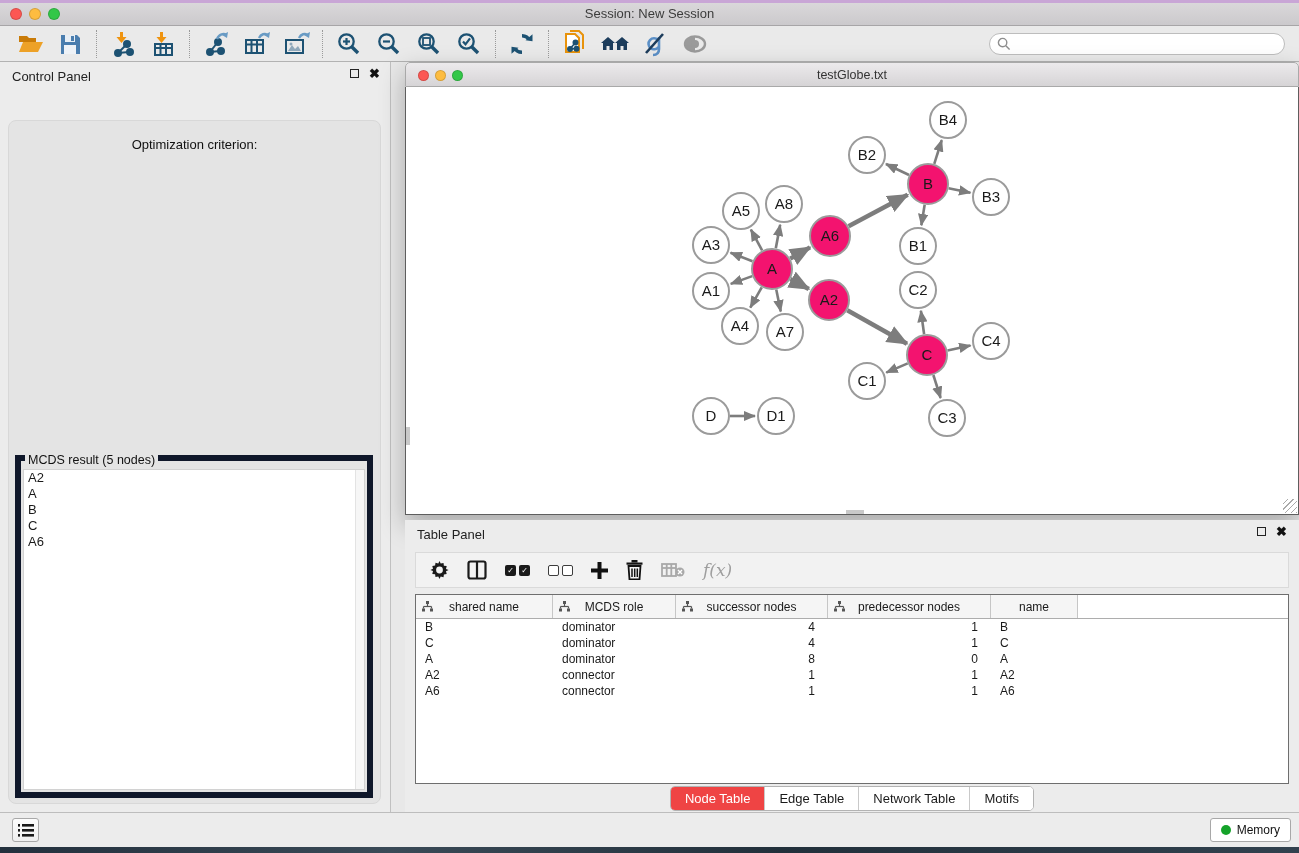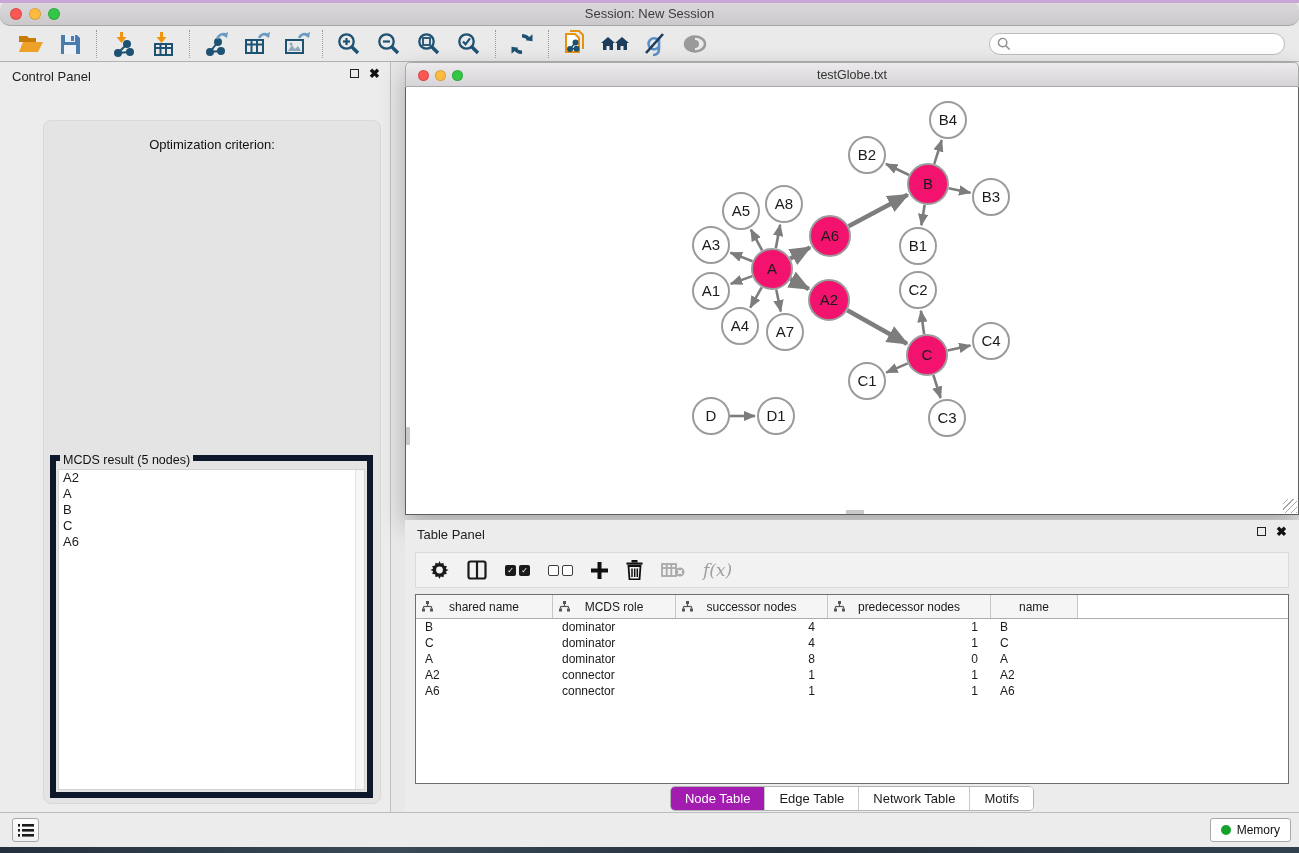--- a/index.html
+++ b/index.html
@@ -1,21 +1,21 @@
 <!DOCTYPE html>
 <html><head>
 <meta charset="utf-8">
 <style>
   * { margin:0; padding:0; box-sizing:border-box; }
   html,body { width:1299px; height:853px; }
   body { position:relative; font-family:"Liberation Sans", sans-serif; background:#e8e8e8; overflow:hidden; color:#1a1a1a; }
 
   
   #titlebar { position:absolute; top:0; left:0; right:0; height:26px;
-    background:linear-gradient(#dcdadc,#cbc9cc); border-bottom:1px solid #a7a5a7;border-radius:10px; }
+    background:linear-gradient(#dcdadc,#cbc9cc); border-bottom:1px solid #a7a5a7; }
   #titlebar .accent { position:absolute; top:0; left:0; right:0; height:3px; background:#c9a6d6; }
   .tl { position:absolute; top:8px; width:12px; height:12px; border-radius:50%; border:1px solid rgba(0,0,0,.15); }
   #titlebar .tl.red{left:10px;background:#fc5753}#titlebar .tl.yellow{left:29px;background:#fdbc40}#titlebar .tl.green{left:48px;background:#33c748}
   #main-title { text-align:center; line-height:24px; padding-top:2px; font-size:13px; color:#3c3c3c; }
 
   
   #toolbar { position:absolute; top:26px; left:0; right:0; height:36px; background:#eaeaea;
     border-bottom:1px solid #b2b2b2; display:flex; align-items:center; padding:0 10px; }
   .tbtn { width:40px; height:30px; display:flex; align-items:center; justify-content:center; }
   .tsep { border-left:1px dotted #9a9a9a; height:28px; margin:0 6px; }
@@ -31,21 +31,21 @@
   #control-panel .win-ctrl { right:10px; }
   .float-glyph { width:9px; height:9px; border:1.5px solid #222; display:inline-block; }
   .close-glyph { font-size:13px; font-weight:bold; color:#111; line-height:9px; }
 
   .seg-tabs { display:inline-flex; border:1px solid #b3b3b3; border-radius:5px; overflow:hidden; background:#fff; }
   .seg { padding:3px 13px; font-size:13px; color:#1a1a1a; background:#fff; border-left:1px solid #c9c9c9; cursor:default; white-space:nowrap; }
   .seg:first-child { border-left:none; }
   .seg.active { background:#3b97f7; color:#fff; }
   #cp-tabs-wrap { text-align:center; margin-top:4px; }
 
-  #cp-body { position:absolute; left:8px; right:9px; top:58px; bottom:8px; background:#e4e4e4; border:1px solid #d8d8d8; border-radius:8px;margin-left:35px; }
+  #cp-body { position:absolute; left:8px; right:9px; top:58px; bottom:8px; background:#e4e4e4; border:1px solid #d8d8d8; border-radius:8px; }
   #opt-label { text-align:center; margin-top:16px; font-size:13px; color:#111; }
   #criterion { position:relative; width:313px; height:23px; margin:9px auto 0; background:#fff; border:1px solid #ababab; border-radius:4px; }
   #criterion .val { position:absolute; left:8px; top:3px; font-size:13px; color:#111; }
   #criterion .stepper { position:absolute; right:1px; top:1px; width:20px; height:19px; border-radius:3px;
     background:linear-gradient(#79b4f9,#2f7df2); display:flex; flex-direction:column; align-items:center; justify-content:center; }
   #criterion .stepper span { color:#fff; font-size:6px; line-height:5px; }
   #cp-buttons { display:flex; justify-content:center; gap:16px; margin-top:13px; }
   .mac-btn { background:#fff; border:1px solid #b0b0b0; border-radius:5px; font-size:13px; padding:3px 16px; color:#111; font-family:"Liberation Sans",sans-serif; }
 
   #result-group { position:absolute; left:6px; right:7px; top:334px; bottom:5px; border:6px solid #0f172a; }
@@ -86,21 +86,21 @@
   .th { background:#f5f5f5; border-right:1px solid #c6c6c6; display:flex; align-items:center; justify-content:center; gap:5px;
     font-size:12px; color:#1a1a1a; position:relative; }
   .th .hicon { position:absolute; left:6px; top:6px; }
   .trow { display:flex; height:16px; align-items:center; }
   .td { font-size:12px; overflow:hidden; white-space:nowrap; }
   .td.left { padding-left:9px; text-align:left; }
   .td.right { padding-right:13px; text-align:right; }
 
   #tp-tabs-wrap { position:absolute; top:266px; left:0; right:0; text-align:center; }
   #tp-tabs-wrap .seg { padding:4px 14px; }
-  #tp-tabs-wrap .seg.active { background:#a21caf; }
+  #tp-tabs-wrap .seg.active { background:#ef4444; }
 
   
   #status-bar { position:absolute; left:0; right:0; top:812px; height:35px; background:#ececec; border-top:1px solid #bdbdbd; }
   #list-button { position:absolute; left:12px; top:5px; width:27px; height:24px; border:1px solid #a8a8a8; border-radius:3px;
     background:linear-gradient(#fdfdfd,#efefef); display:flex; align-items:center; justify-content:center; }
   #memory-button { position:absolute; right:8px; top:5px; height:24px; border:1px solid #a8a8a8; border-radius:3px;
     background:#fff; display:flex; align-items:center; gap:6px; padding:0 10px; font-size:12px; color:#111; }
   #memory-dot { width:10px; height:10px; border-radius:50%; background:#15a32a; }
   #wallpaper { position:absolute; left:0; right:0; top:847px; height:6px;
     background:linear-gradient(90deg,#23303d,#3a4a57 30%,#22303b 60%,#31414e); }

